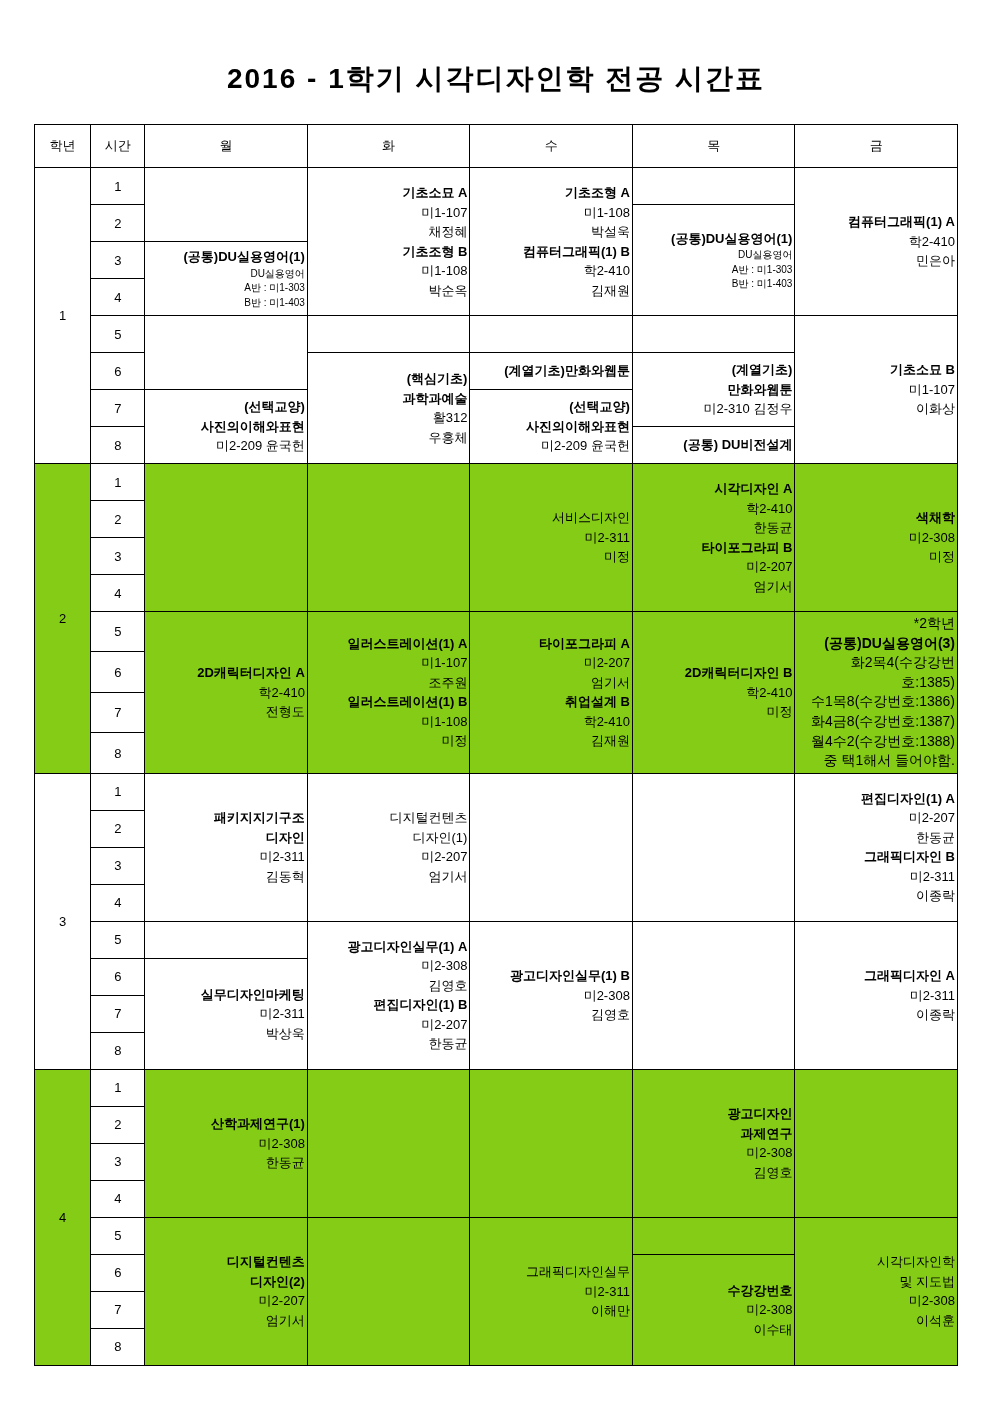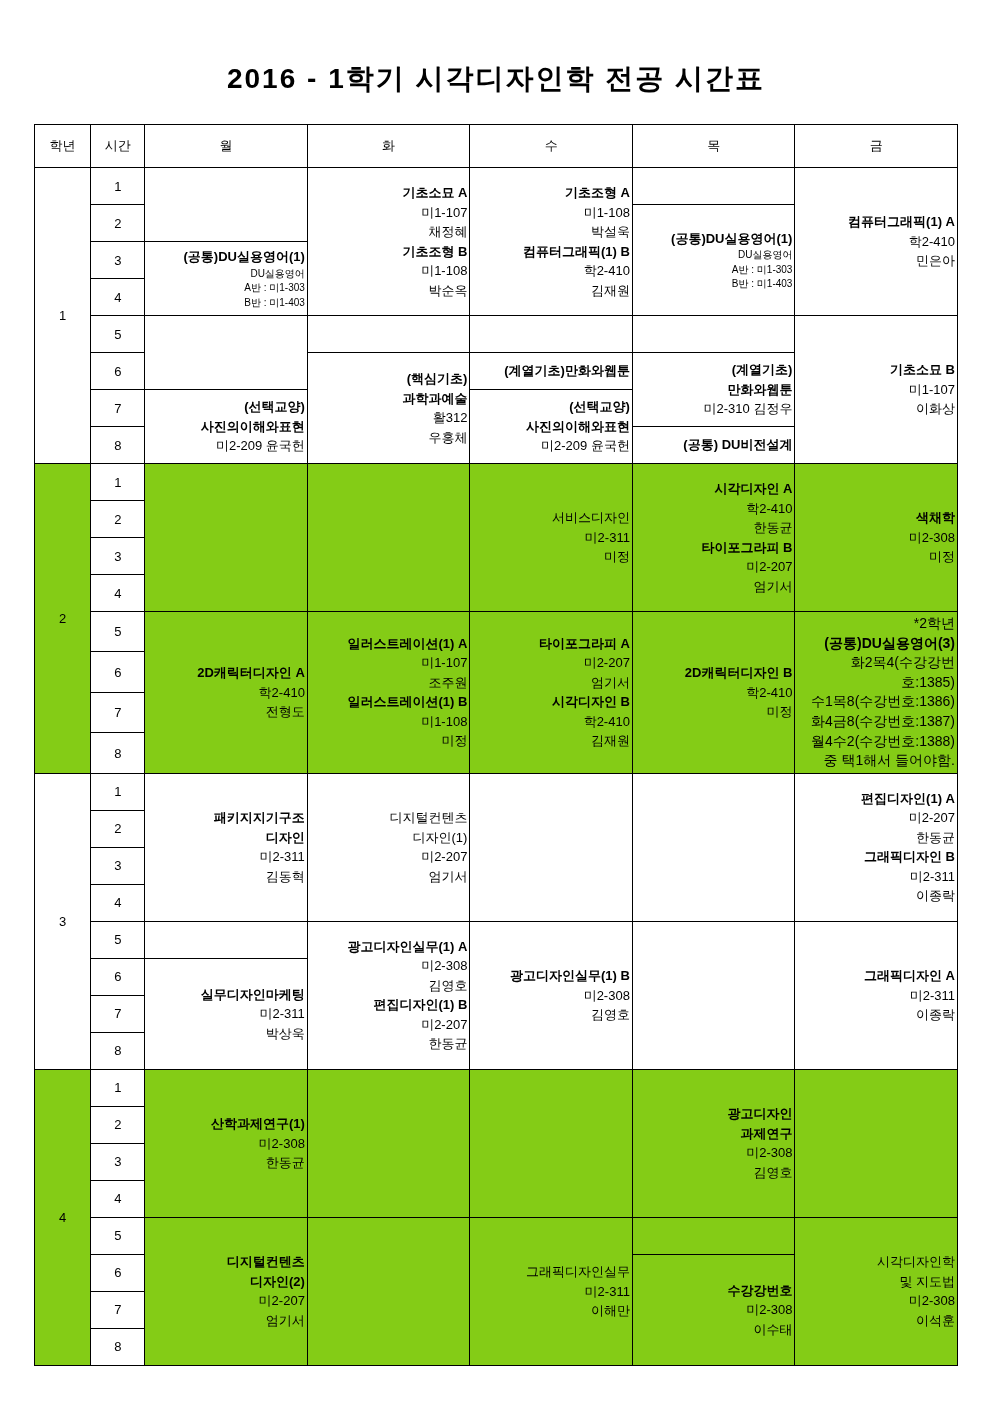--- a/index.html
+++ b/index.html
@@ -312,21 +312,21 @@
             <div>미1-108</div>
             <div>미정</div>
           </div>
         </td>
 
         <td class="shaded" rowspan="4">
           <div class="cell-inner">
             <div class="b">타이포그라피 A</div>
             <div>미2-207</div>
             <div>엄기서</div>
-            <div class="b">시각디자인 B</div>
+            <div class="b">취업설계 B</div>
             <div>학2-410</div>
             <div>김재원</div>
           </div>
         </td>
 
         <td class="shaded" rowspan="4">
           <div class="cell-inner">
             <div class="b">2D캐릭터디자인 B</div>
             <div>학2-410</div>
             <div>미정</div>

